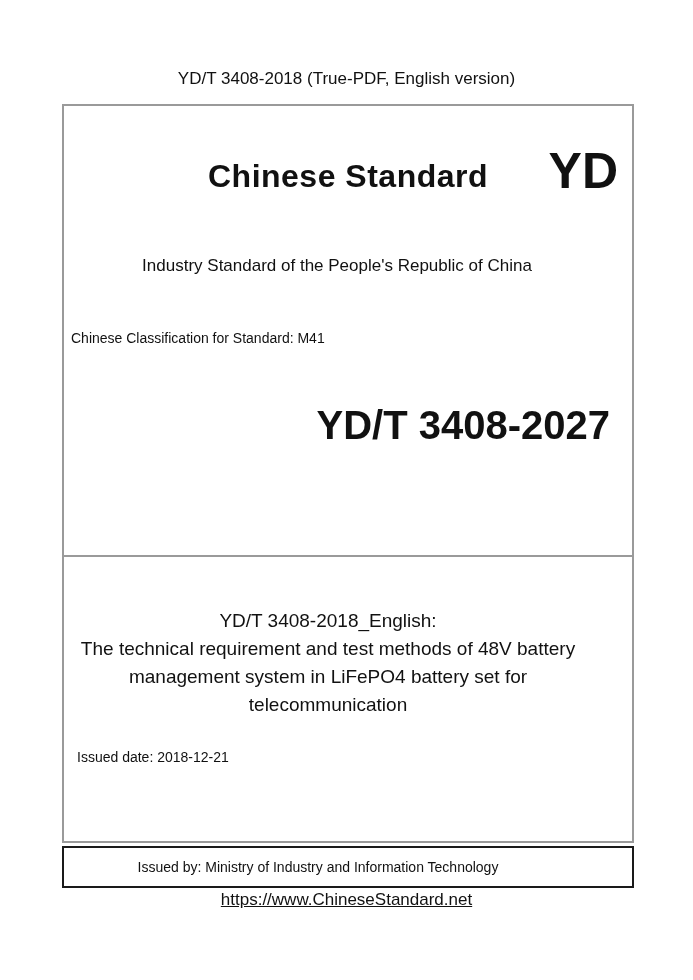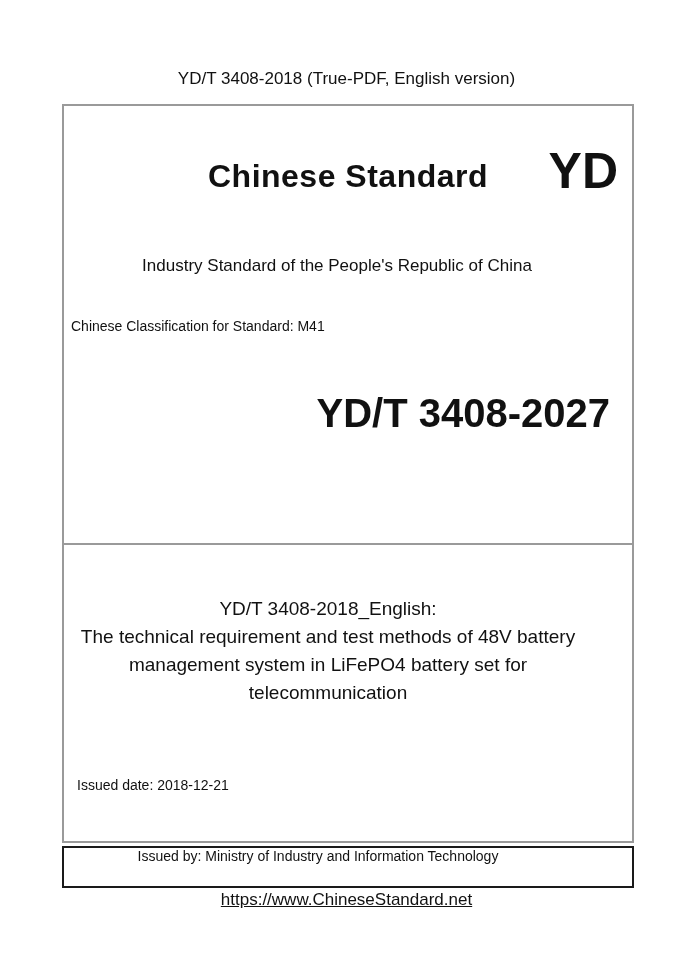--- a/index.html
+++ b/index.html
@@ -61,21 +61,21 @@
     line-height: 50px;
   }
   .org-block {
     margin-top: 58px;
     text-align: center;
     font-size: 17px;
     line-height: 32px;
     padding-right: 22px;
   }
   .classification {
-    margin-top: 34px;
+    margin-top: 46px;
     padding-left: 7px;
     font-size: 14px;
     line-height: 20px;
   }
   .std-number {
     margin-top: 53px;
     text-align: right;
     padding-right: 22px;
     font-size: 40px;
     font-weight: bold;
@@ -87,35 +87,36 @@
     background: var(--border-gray, #9a9a9a);
   }
   .title-block {
     margin-top: 50px;
     text-align: center;
     font-size: 19px;
     line-height: 28px;
     padding-right: 40px;
   }
   .dates-row {
-    margin-top: 68px;
+    margin-top: 28px;
     display: flex;
     justify-content: space-between;
     padding: 0 17px 0 13px;
     font-size: 14px;
     line-height: 20px;
   }
   .issued-by-box {
     position: absolute;
     left: 62px;
     top: 846px;
     width: 572px;
     height: 42px;
     border: 2px solid var(--border-dark, #1a1a1a);
     display: flex;
+    align-items: center;
     justify-content: center;
     padding-right: 60px;
     font-size: 14px;
   }
   .footer-url {
     position: absolute;
     top: 889px;
     left: 0;
     width: 100%;
     display: block;

